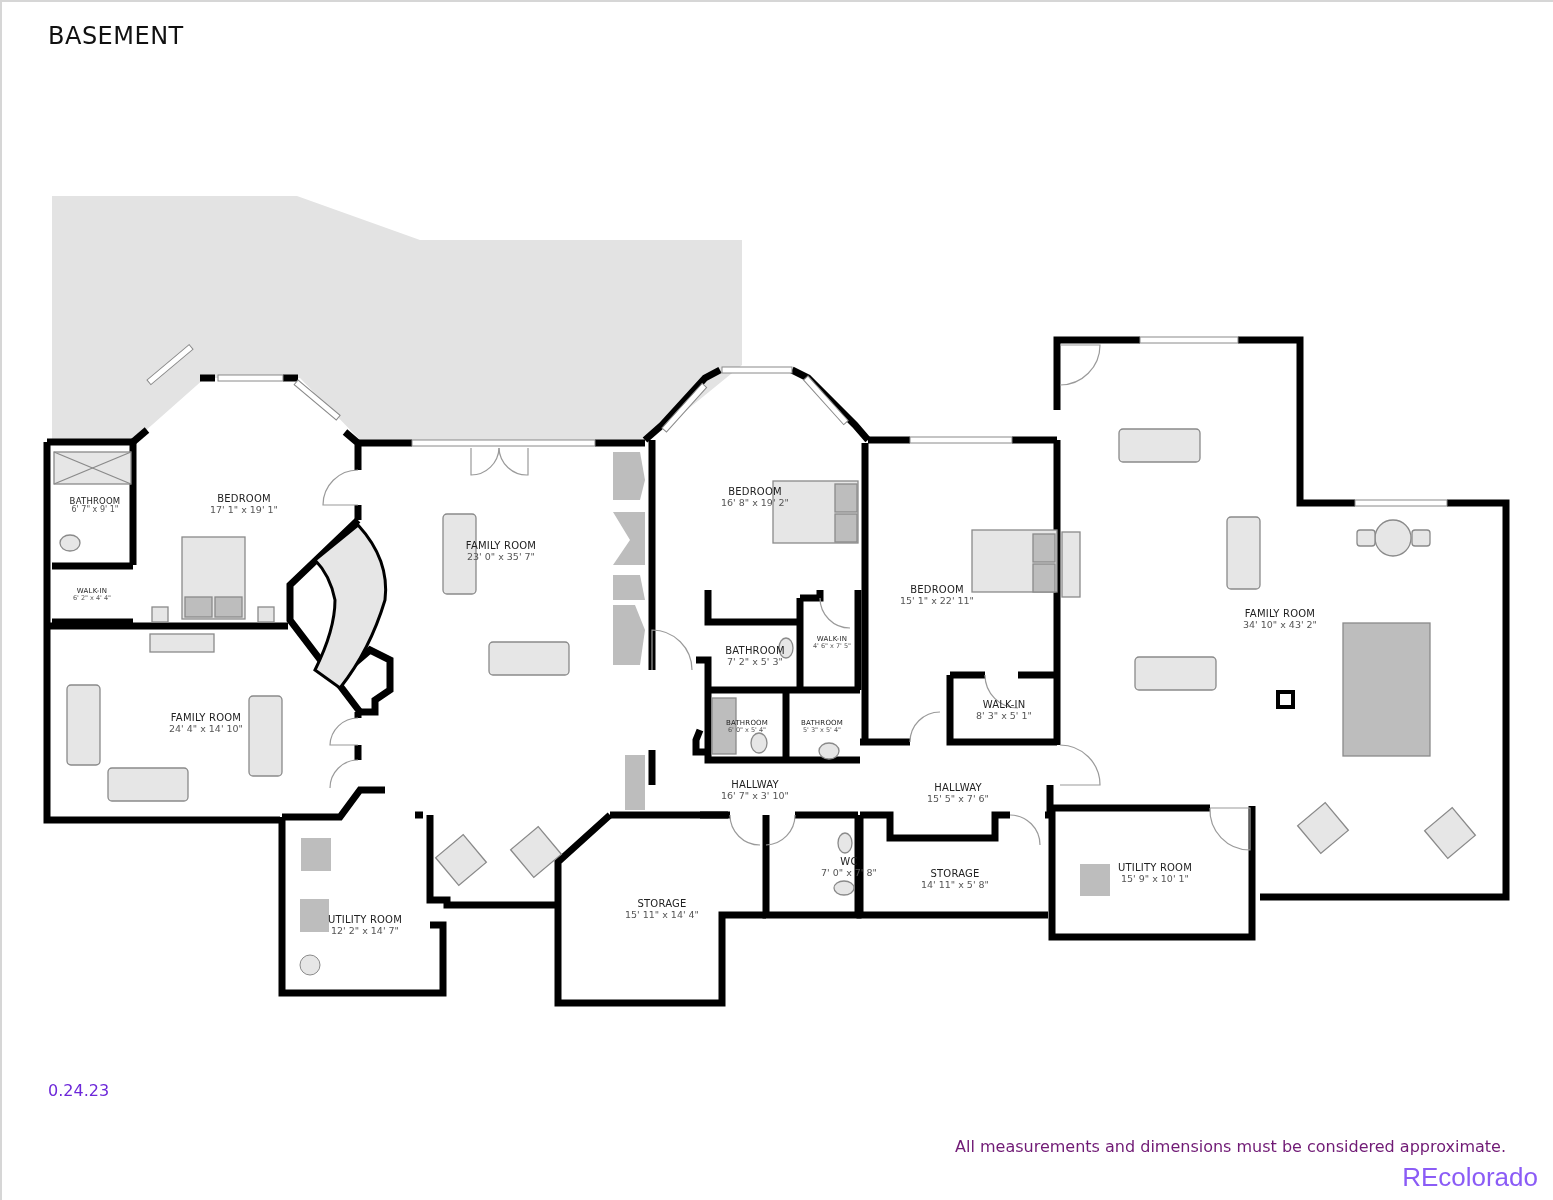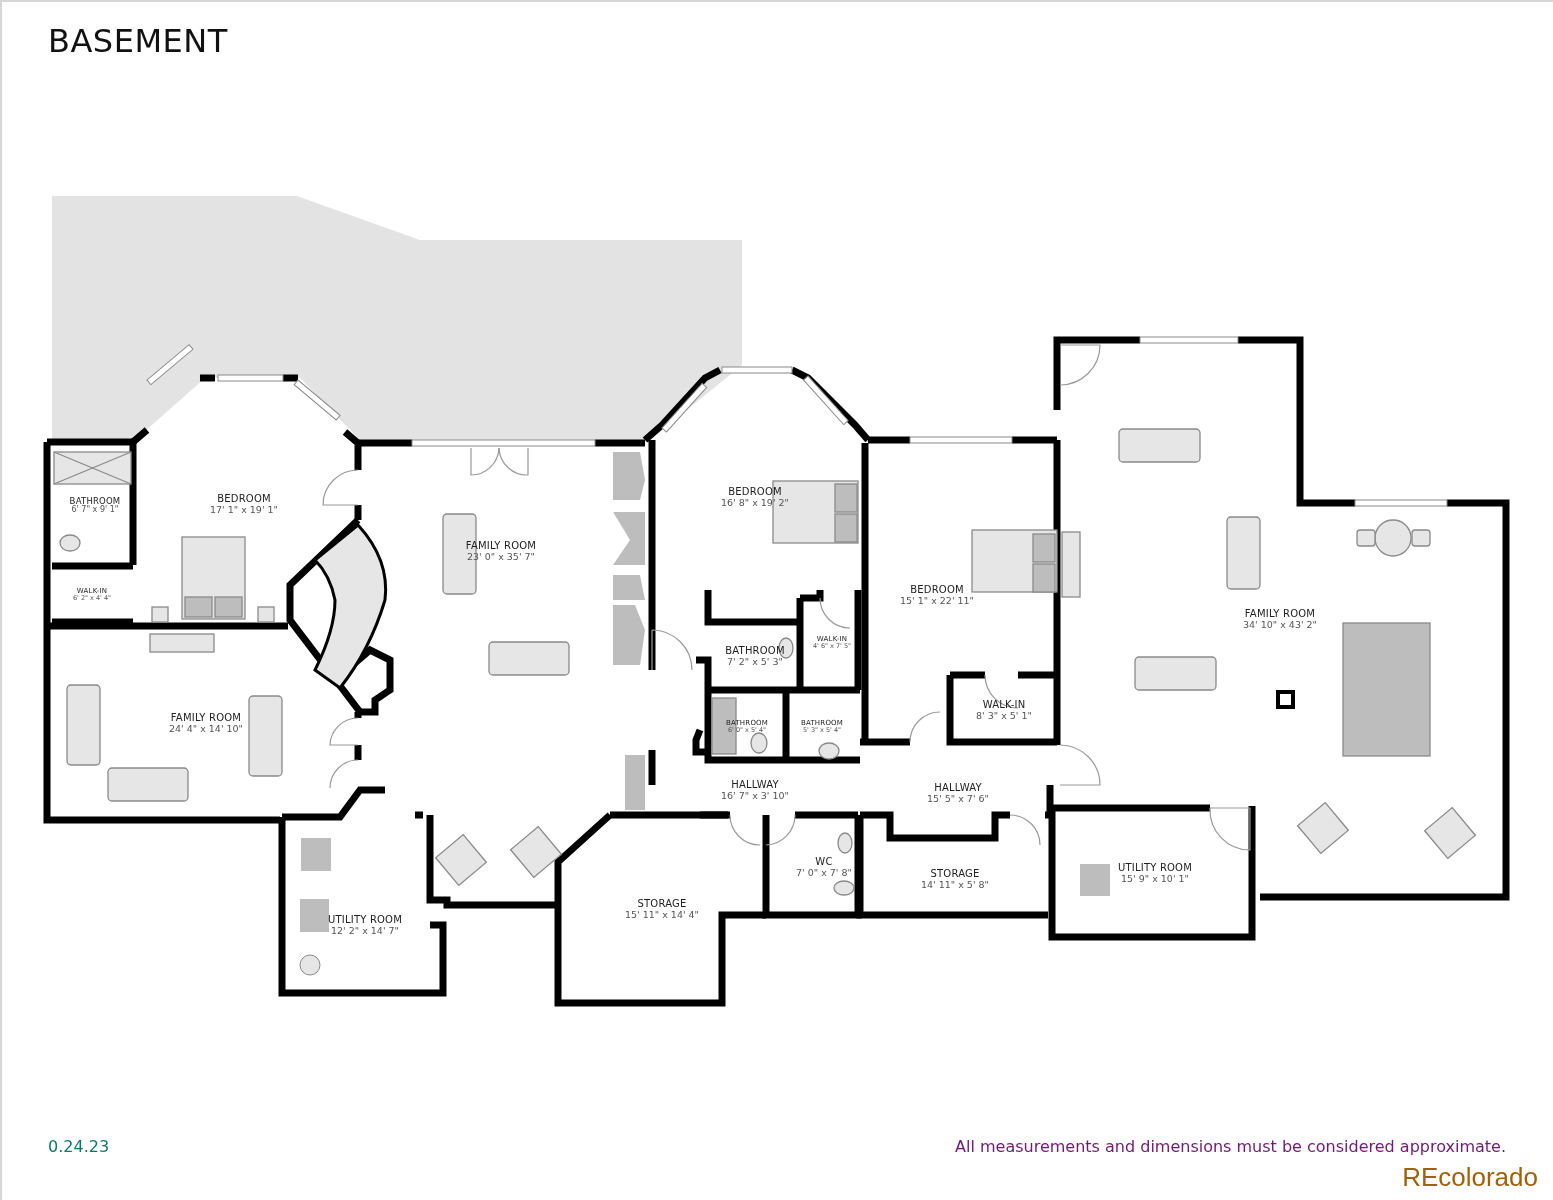--- a/index.html
+++ b/index.html
@@ -1,24 +1,24 @@
 <!DOCTYPE html>
 <html><head>
 <meta charset="utf-8">
 <style>
   html, body { margin: 0; padding: 0; background: #ffffff; }
   body { width: 1553px; height: 1200px; position: relative; overflow: hidden;
          font-family: "DejaVu Sans", sans-serif; color: #111; }
   .edge-left { position: absolute; left: 0; top: 0; width: 2px; height: 1200px; background: #d6d6d6; }
   .edge-top { position: absolute; left: 0; top: 0; width: 1553px; height: 2px; background: #d6d6d6; }
-  .title { position: absolute; left: 48px; top: 22px; font-size: 32px; letter-spacing: 0.5px; color: #111; }
-  .footer-date { position: absolute; left: 48px; top: 1137px; font-size: 16px; color: #0f766e; }
+  .title { position: absolute; left: 48px; top: 22px; font-size: 24px; letter-spacing: 0.5px; color: #111; }
+  .footer-date { position: absolute; left: 48px; top: 1081px; font-size: 16px; color: #6d28d9; }
   .footer-note { position: absolute; right: 47px; top: 1137px; font-size: 16px; color: #701a75; }
   .watermark { position: absolute; right: 15px; top: 1162px; font-family: "Liberation Sans", sans-serif;
-               font-size: 26px; color: #a16207; }
+               font-size: 26px; color: #8b5cf6; }
   svg.plan { position: absolute; left: 0; top: 0; }
   .room-label { position: absolute; text-align: center; transform: translate(-50%, 0);
                 line-height: 1.05; white-space: nowrap; }
   .room-name { font-size: 10px; color: #222; letter-spacing: 0.2px; }
   .room-dim { font-size: 9.5px; color: #555; }
   .room-label.small .room-name { font-size: 8.5px; }
   .room-label.small .room-dim { font-size: 8px; }
   .room-label.tiny .room-name { font-size: 7px; }
   .room-label.tiny .room-dim { font-size: 6.5px; }
 </style>
@@ -251,21 +251,21 @@
       <div class="room-dim">34' 10" x 43' 2"</div>
     </div>
     <div class="room-label" style="left: 755px; top: 780px;">
       <div class="room-name">HALLWAY</div>
       <div class="room-dim">16' 7" x 3' 10"</div>
     </div>
     <div class="room-label" style="left: 958px; top: 783px;">
       <div class="room-name">HALLWAY</div>
       <div class="room-dim">15' 5" x 7' 6"</div>
     </div>
-    <div class="room-label" style="left: 824px; top: 857px;">
+    <div class="room-label" style="left: 849px; top: 857px;">
       <div class="room-name">WC</div>
       <div class="room-dim">7' 0" x 7' 8"</div>
     </div>
     <div class="room-label" style="left: 955px; top: 869px;">
       <div class="room-name">STORAGE</div>
       <div class="room-dim">14' 11" x 5' 8"</div>
     </div>
     <div class="room-label" style="left: 662px; top: 899px;">
       <div class="room-name">STORAGE</div>
       <div class="room-dim">15' 11" x 14' 4"</div>

